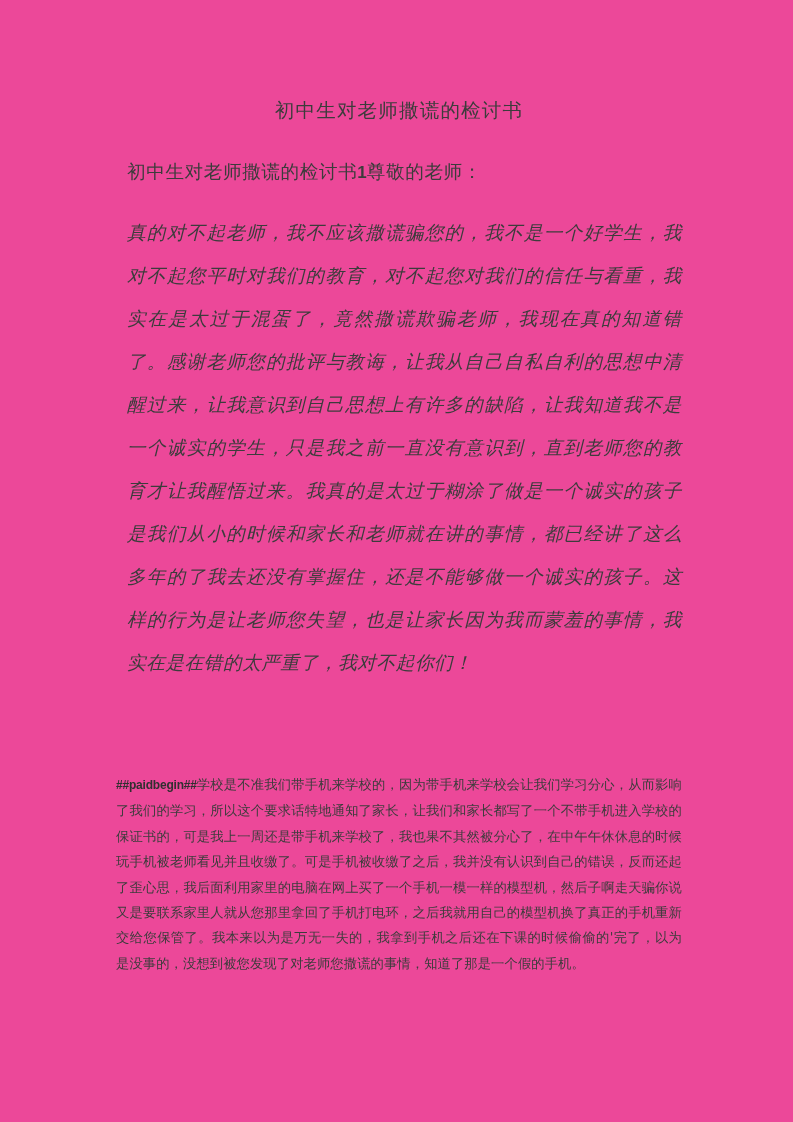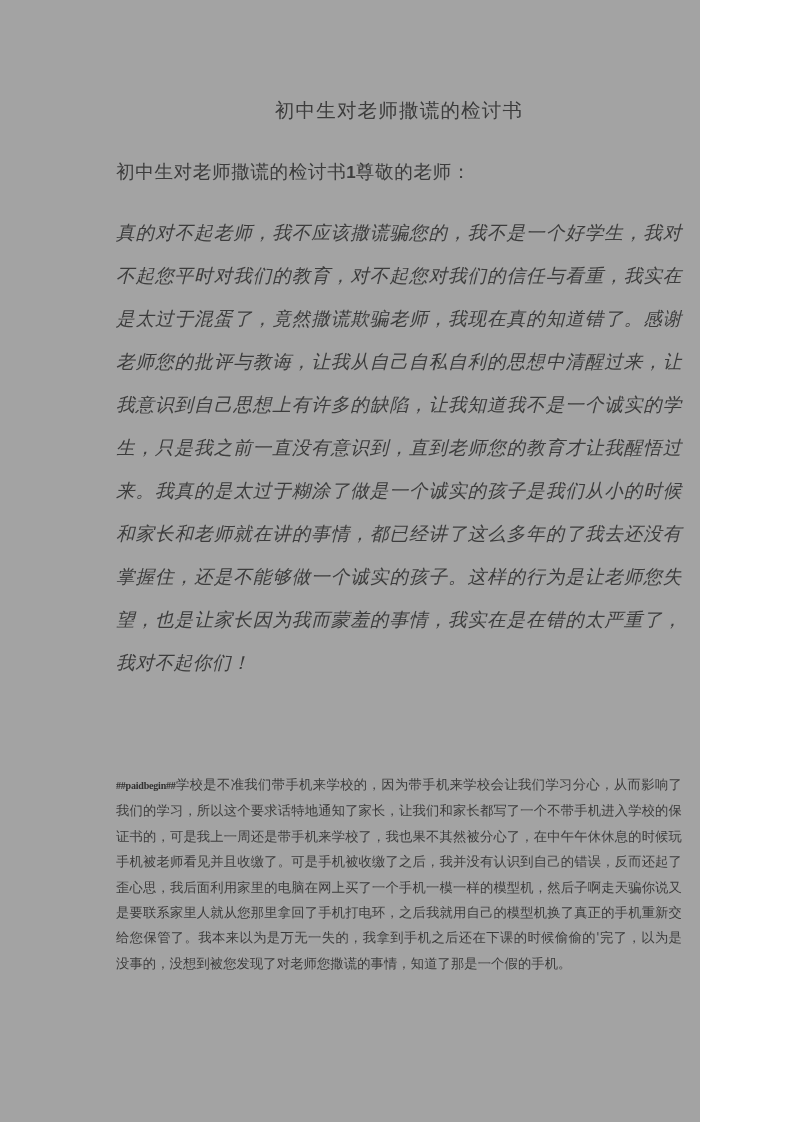--- a/index.html
+++ b/index.html
@@ -7,23 +7,23 @@
     margin: 0;
     padding: 0;
     background: #ffffff;
   }
   body {
     font-family: "Liberation Serif", serif;
     -webkit-font-smoothing: antialiased;
   }
   .page {
     position: relative;
-    width: 700px;
+    width: 793px;
     height: 1122px;
-    background: #a3a3a3;
+    background: #ec4899;
     overflow: hidden;
     box-sizing: border-box;
   }
   .content {
     position: absolute;
     left: 116px;
     top: 0;
     width: 566px;
   }
 
@@ -45,21 +45,21 @@
   }
 
   
   .body-block {
     position: absolute;
     top: 150px;
     left: 0;
     width: 566px;
   }
   p.body-para {
-    margin: 0 0 17px 0;
+    margin: 0 0 17px 11px;
     padding: 0;
     font-family: "DejaVu Serif", "Liberation Serif", serif;
     font-size: 18.6px;
     font-weight: 400;
     color: #3c3c3c;
     line-height: 43px;
     text-align: justify;
     text-justify: inter-ideograph;
     letter-spacing: 0.6px;
     text-indent: 0;
@@ -85,23 +85,23 @@
     font-family: "DejaVu Serif", "Liberation Serif", serif;
     font-size: 13.3px;
     font-weight: 400;
     color: #3c3c3c;
     line-height: 25.4px;
     text-align: justify;
     text-justify: inter-ideograph;
     letter-spacing: 0.1px;
   }
   .paid-marker {
-    font-family: Liberation Serif, serif;
+    font-family: Liberation Sans, sans-serif;
     font-weight: bold;
-    font-size: 10px;
+    font-size: 12px;
     letter-spacing: -0.2px;
     color: #303030;
   }
 </style>
 </head>
 <body>
 
 <div class="page">
   <div class="content">
 

